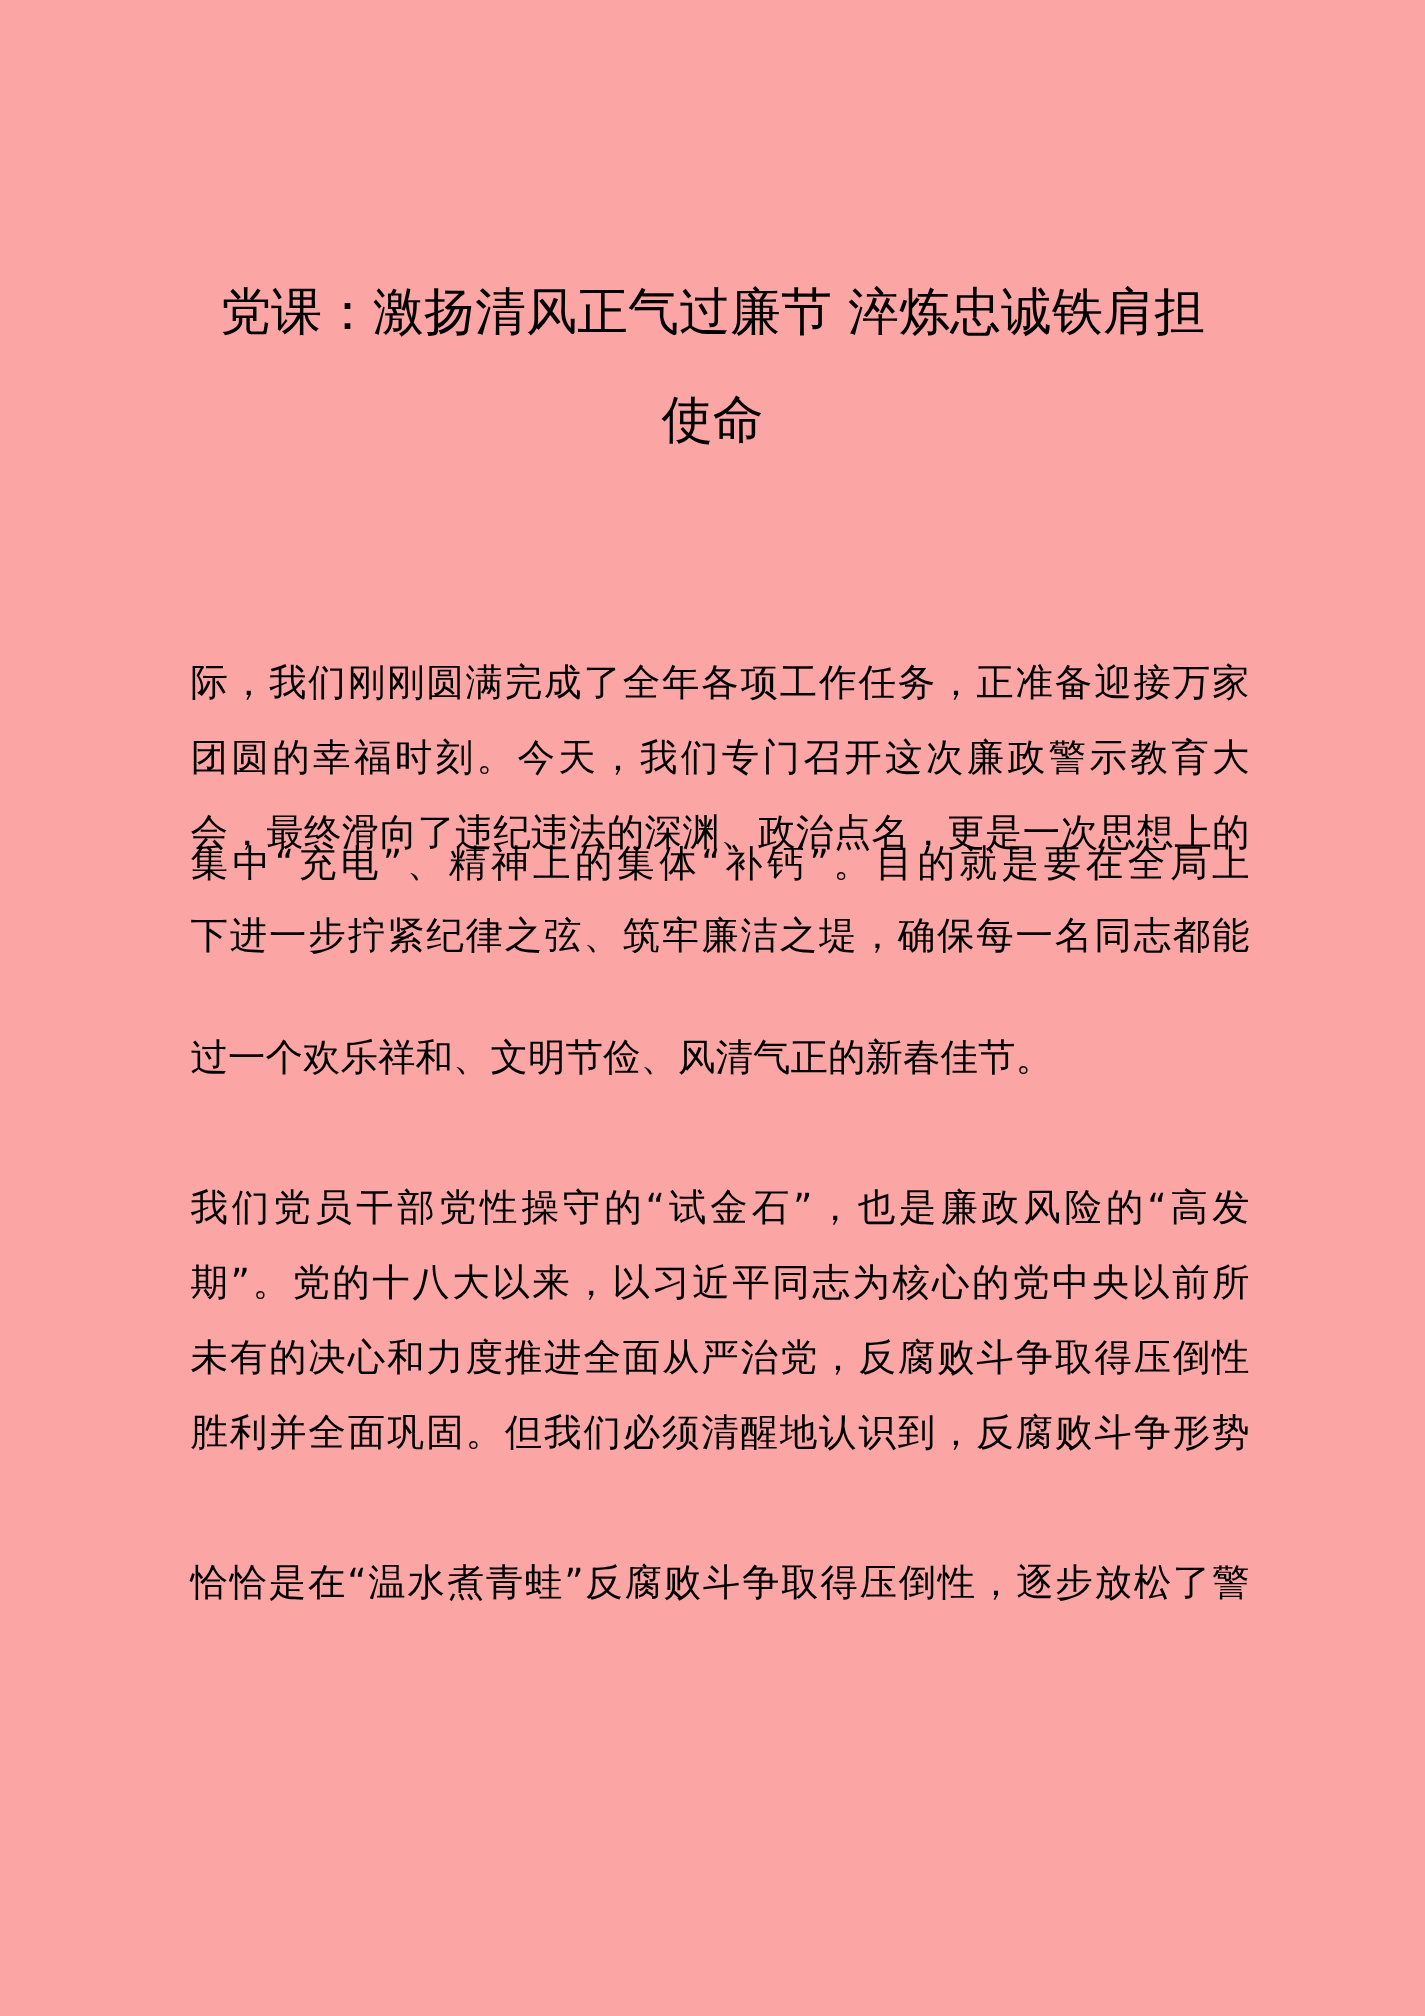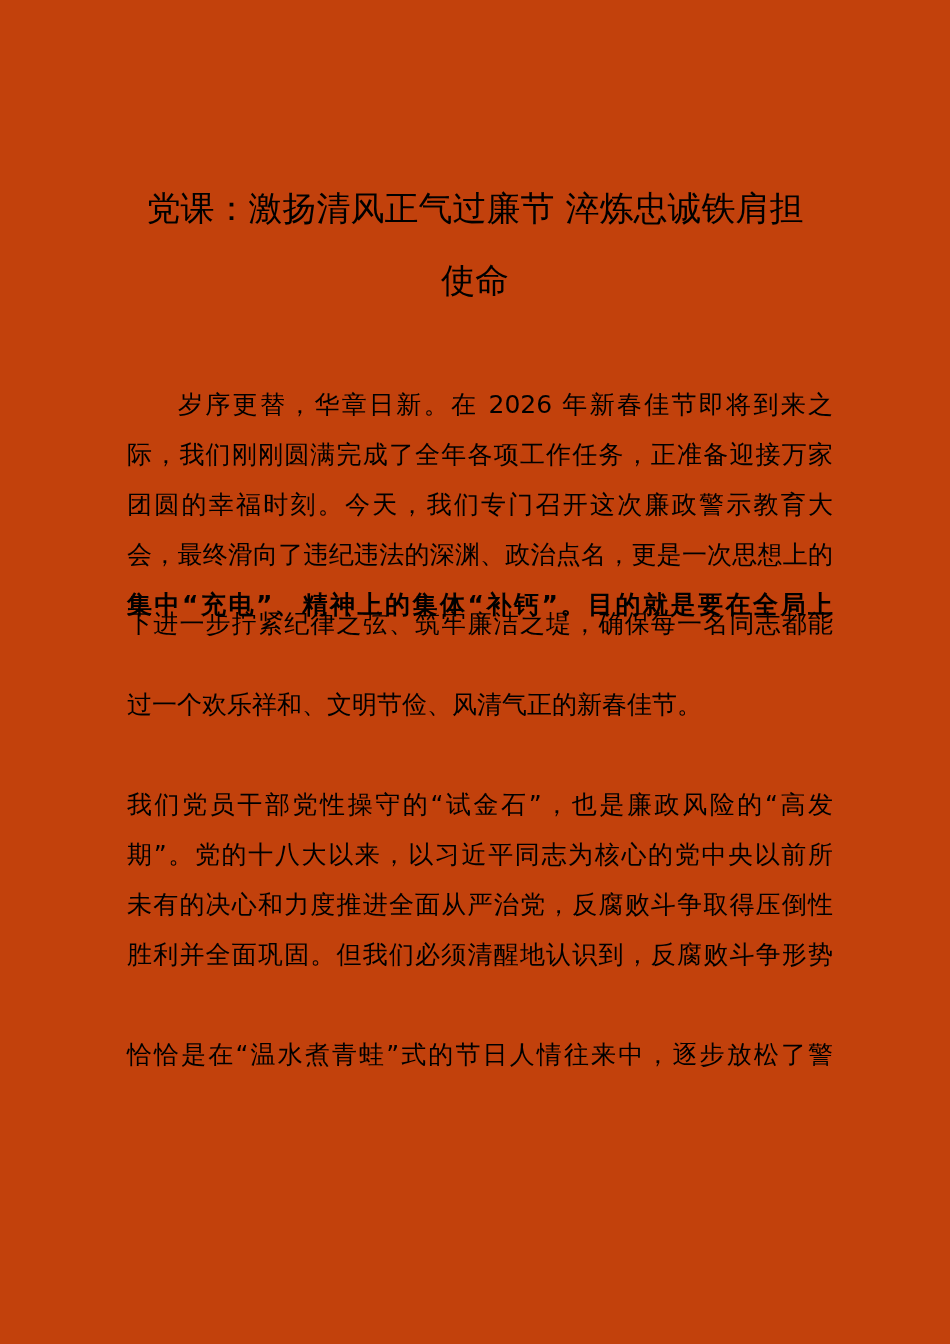--- a/index.html
+++ b/index.html
@@ -1,40 +1,39 @@
 <!DOCTYPE html>
 <html><head>
 <meta charset="utf-8">
 <style>
   html, body { margin:0; padding:0; background:#ffffff; }
   body { width:950px; height:1344px; position:relative; overflow:hidden;
          font-family:"DejaVu Sans","Liberation Sans",sans-serif; color:#000; }
-  .page { position:absolute; left:0; top:0; width:950px; height:1344px; background:#c2410c; }
+  .page { position:absolute; left:0; top:0; width:950px; height:1344px; background:#fca5a5; }
   .title-line { position:absolute; left:0; width:950px; text-align:center;
                 font-size:34px; line-height:40px; white-space:nowrap; letter-spacing:0px; }
   .line { position:absolute; left:127px; width:706px; font-size:25px; line-height:30px;
           white-space:nowrap; text-align:justify; text-align-last:justify; }
   .line.last { text-align-last:left; }
   .line.indent { left:178px; width:655px; }
   .line.salute { text-align-last:left; }
 </style>
 </head>
 <body>
 
 <div class="page">
   <div class="title-line" style="top:188px;">党课：激扬清风正气过廉节 淬炼忠诚铁肩担</div>
   <div class="title-line" style="top:260px;">使命</div>
 
 
-  <div class="line indent" style="top:390px;">岁序更替，华章日新。在 2026 年新春佳节即将到来之</div>
   <div class="line" style="top:440px;">际，我们刚刚圆满完成了全年各项工作任务，正准备迎接万家</div>
   <div class="line" style="top:490px;">团圆的幸福时刻。今天，我们专门召开这次廉政警示教育大</div>
   <div class="line" style="top:540px;">会，最终滑向了违纪违法的深渊、政治点名，更是一次思想上的</div>
-  <div class="line" style="top:590px;font-weight:bold;">集中“充电”、精神上的集体“补钙”。目的就是要在全局上</div>
+  <div class="line" style="top:561px;">集中“充电”、精神上的集体“补钙”。目的就是要在全局上</div>
   <div class="line" style="top:609px;">下进一步拧紧纪律之弦、筑牢廉洁之堤，确保每一名同志都能</div>
   <div class="line last" style="top:690px;">过一个欢乐祥和、文明节俭、风清气正的新春佳节。</div>
 
   <div class="line" style="top:790px;">我们党员干部党性操守的“试金石”，也是廉政风险的“高发</div>
   <div class="line" style="top:840px;">期”。党的十八大以来，以习近平同志为核心的党中央以前所</div>
   <div class="line" style="top:890px;">未有的决心和力度推进全面从严治党，反腐败斗争取得压倒性</div>
   <div class="line" style="top:940px;">胜利并全面巩固。但我们必须清醒地认识到，反腐败斗争形势</div>
-  <div class="line" style="top:1040px;">恰恰是在“温水煮青蛙”式的节日人情往来中，逐步放松了警</div>
+  <div class="line" style="top:1040px;">恰恰是在“温水煮青蛙”反腐败斗争取得压倒性，逐步放松了警</div>
 </div>
 
 </body></html>

